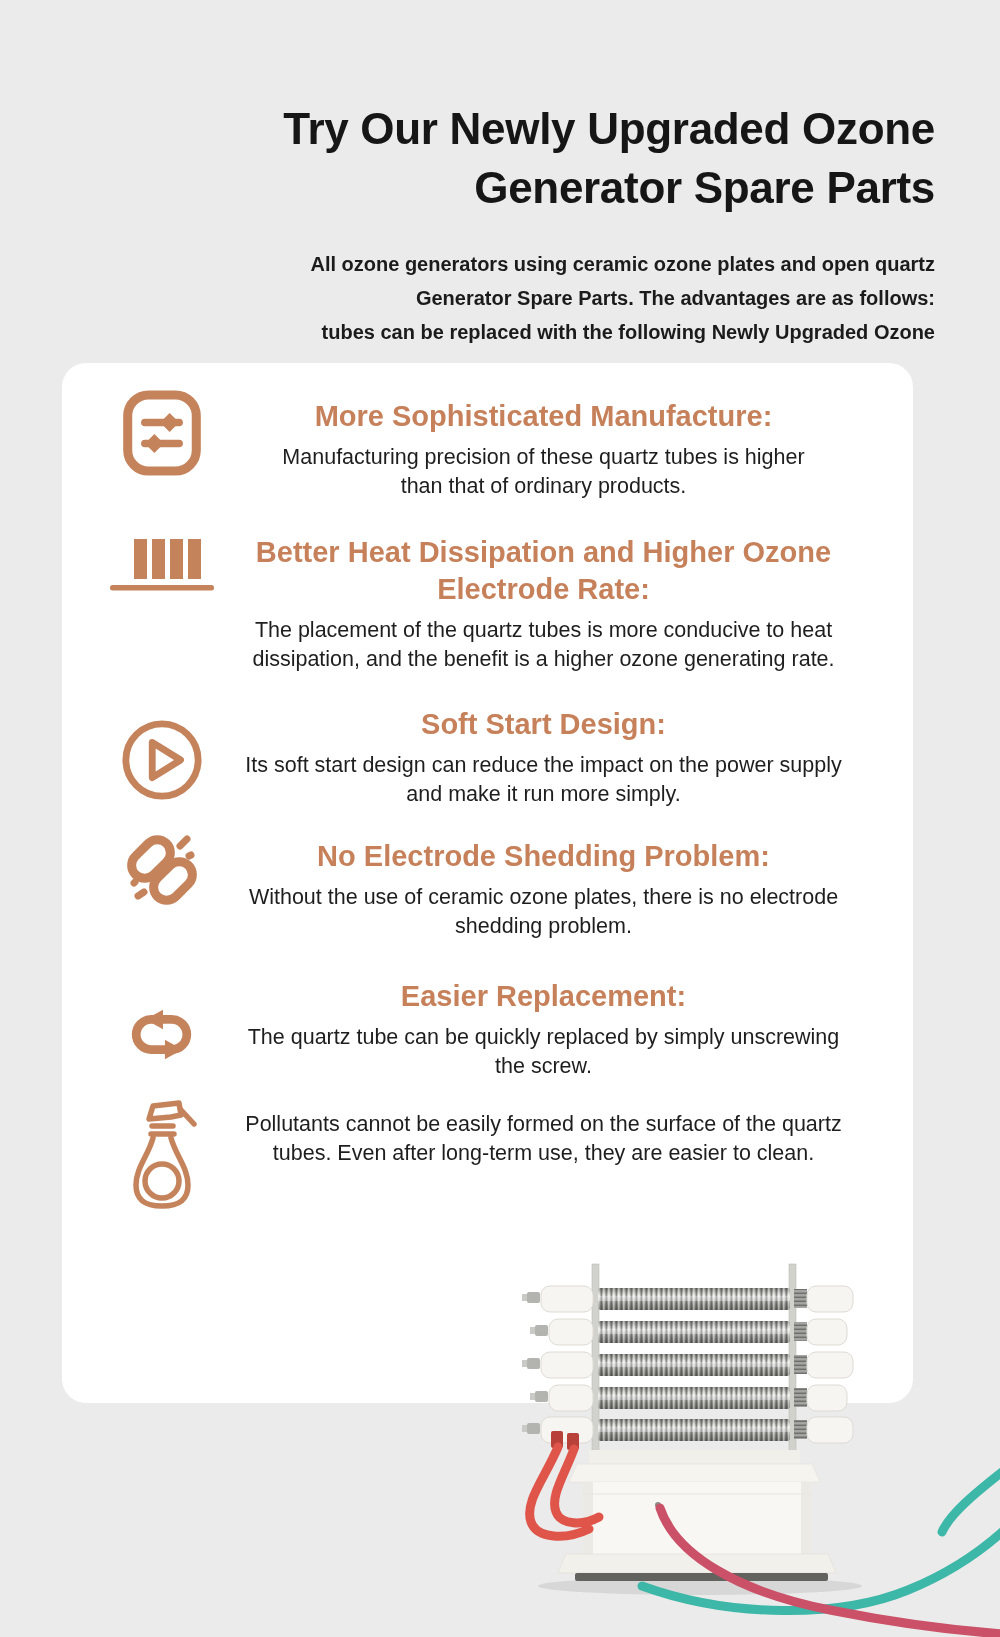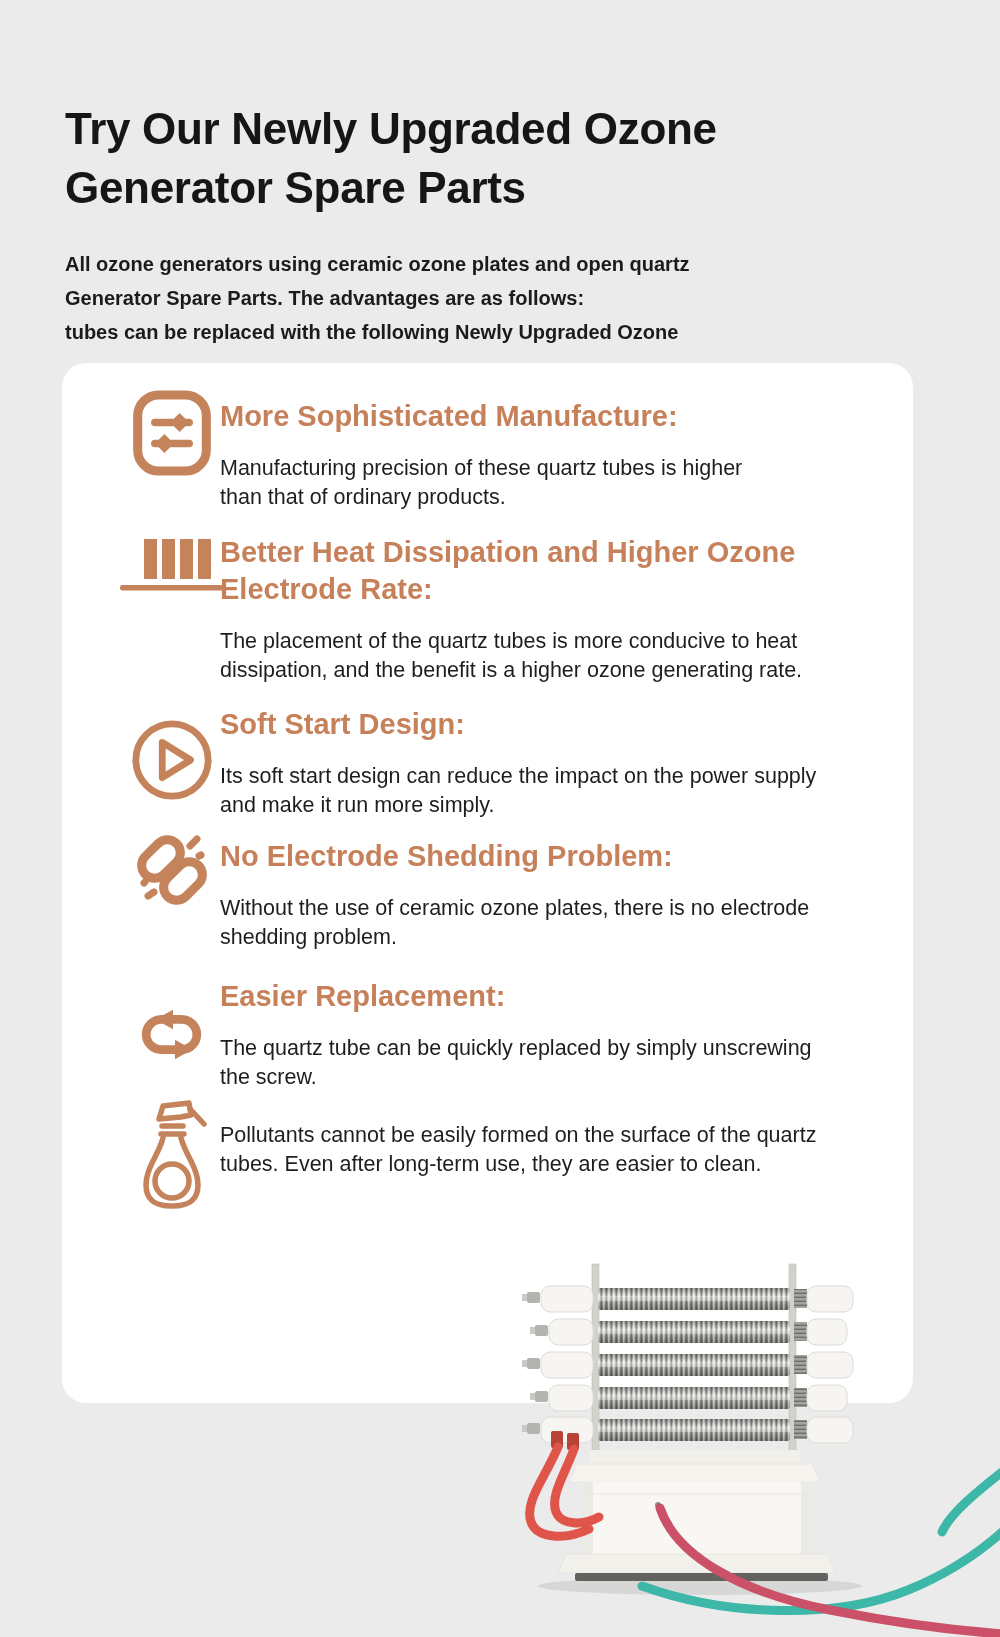--- a/index.html
+++ b/index.html
@@ -10,36 +10,36 @@
     --body-ink:#1e1e1e;
   }
   *{box-sizing:border-box;}
   html,body{margin:0;padding:0;}
   body{
     width:1000px;height:1637px;position:relative;overflow:hidden;
     background:var(--bg);
     font-family:"Liberation Sans", sans-serif;
     -webkit-font-smoothing:antialiased;
   }
-  .header{position:absolute;left:65px;top:70px;width:870px;}
+  .header{position:absolute;left:65px;top:70px;width:870px;text-align:right;}
   .page-title{font-size:44px;line-height:59px;font-weight:700;color:var(--ink);letter-spacing:-0.3px;}
   .page-title .tl{display:block;}
   .intro{margin-top:30px;font-size:20px;line-height:34px;font-weight:700;color:#1b1b1b;}
   .intro .il{display:block;}
 
   .card{
     position:absolute;left:62px;top:363px;width:851px;height:1040px;
     background:var(--card);border-radius:24px;
   }
-  .feature{position:absolute;left:12px;right:0;}
+  .feature{position:absolute;left:2px;right:0;text-align:center;}
   .f-icon{position:absolute;left:36px;width:124px;display:flex;justify-content:center;}
   .f-text{margin-left:146px;padding-right:36px;padding-top:8px;}
   .feature-title{font-size:29px;line-height:37px;font-weight:700;color:var(--accent);margin:0;}
   .feature-title .tl{display:block;}
-  .feature-body{margin:19px 0 0;font-size:21.5px;line-height:29px;color:var(--body-ink);}
+  .feature-body{margin:8px 0 0;font-size:21.5px;line-height:29px;color:var(--body-ink);}
   .feature-body .bl{display:block;}
 
   .product{position:absolute;left:500px;top:1213px;width:500px;height:424px;}
   svg{display:block;}
 </style>
 </head>
 <body>
 
 <div class="header">
   <h1 class="page-title">

